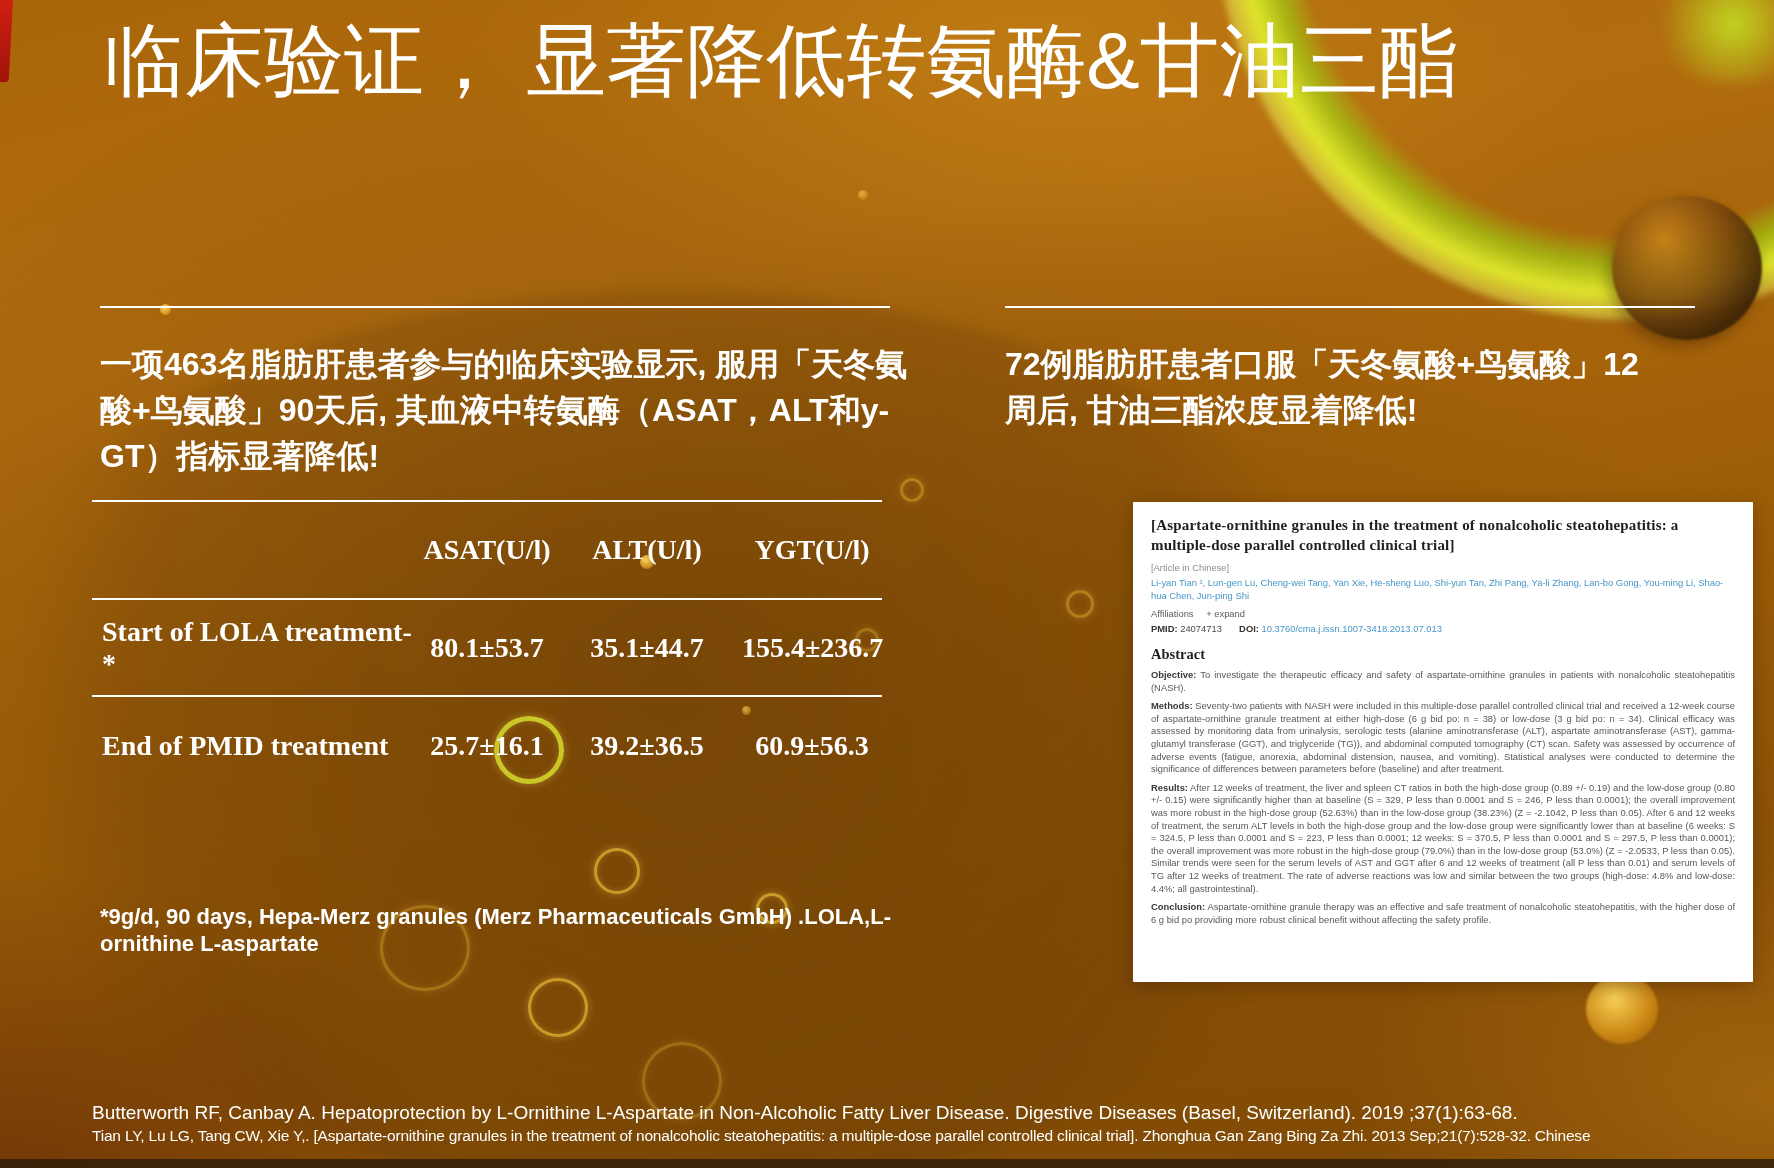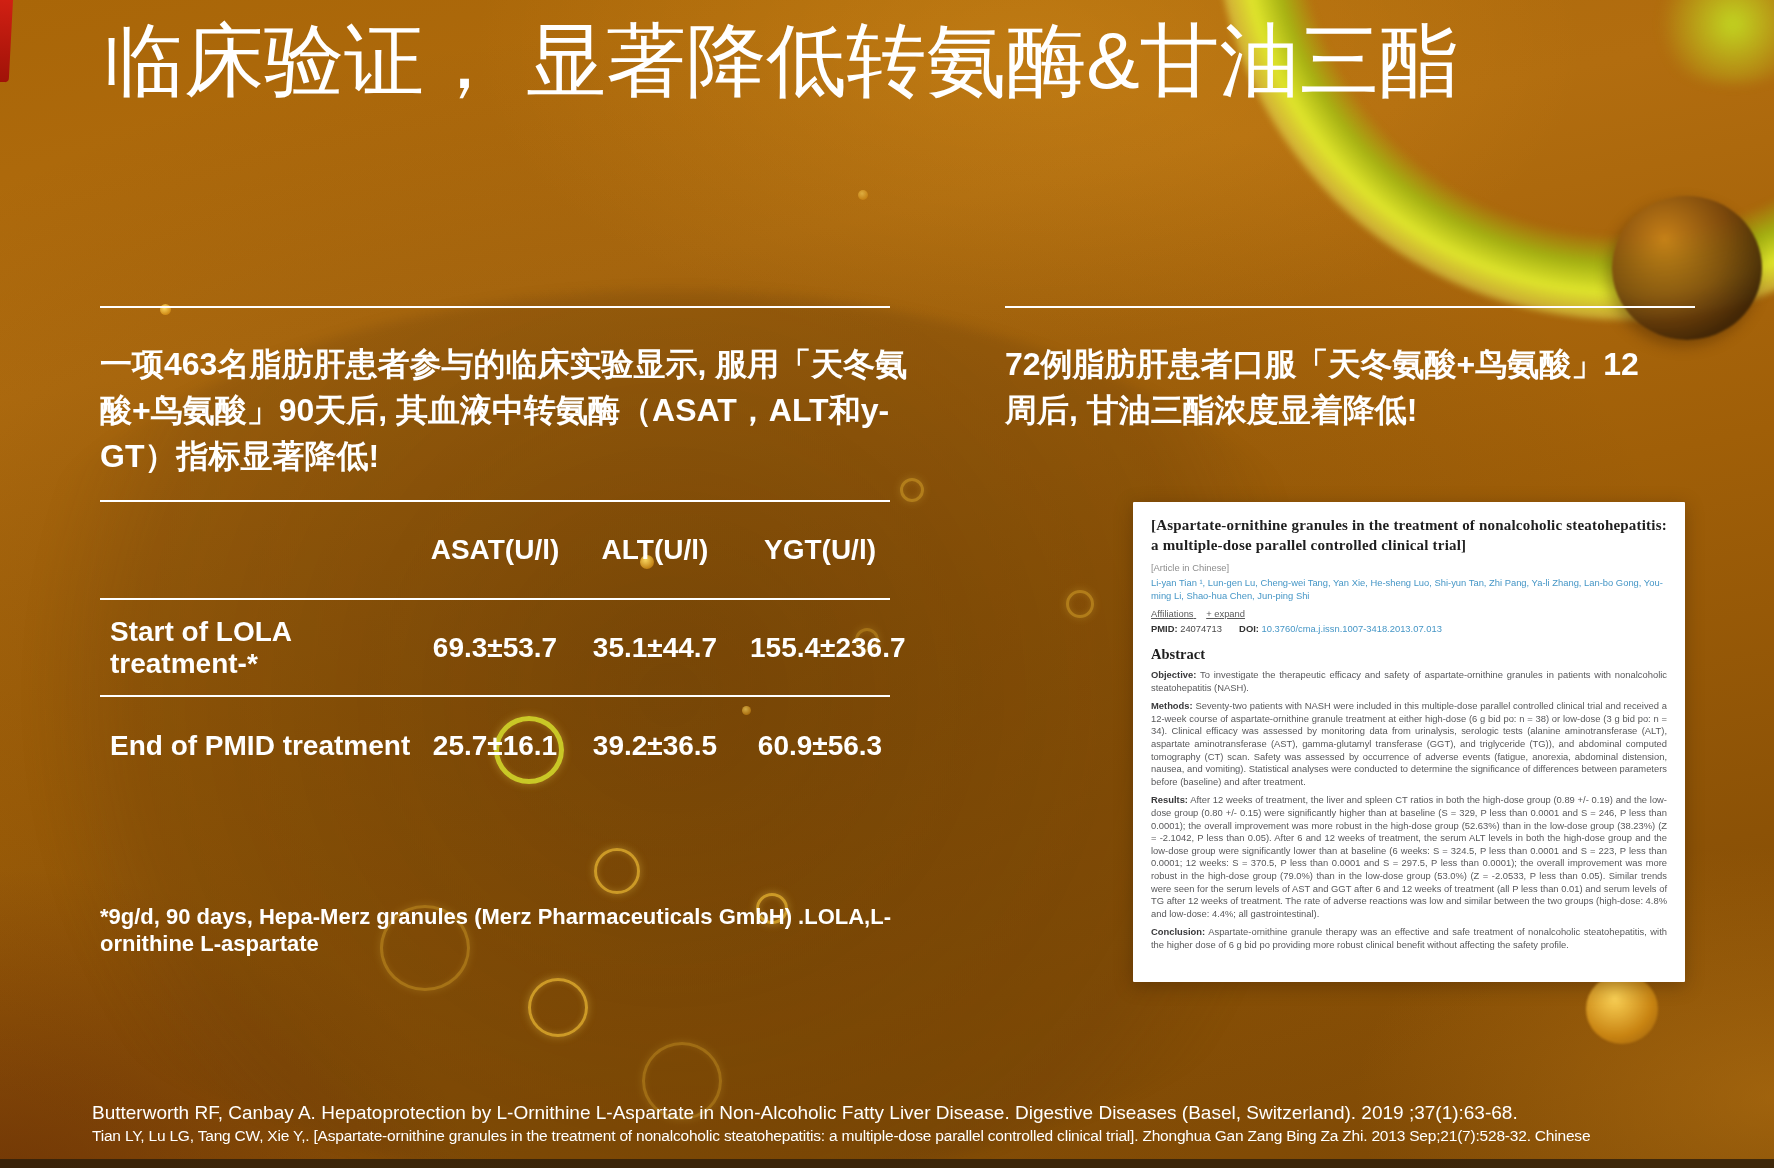--- a/index.html
+++ b/index.html
@@ -21,40 +21,40 @@
   .content{position:absolute;z-index:2;margin:0;}
 
   .title{left:98px;top:8px;font-size:80px;font-weight:400;letter-spacing:0px;white-space:nowrap;margin-left:6px;}
   .rule{height:2px;background:#fff;}
   .rule-left{left:100px;top:306px;width:790px;}
   .rule-right{left:1005px;top:306px;width:690px;}
   .intro{font-size:32px;font-weight:700;line-height:46px;}
   .intro-left{left:100px;top:341px;width:815px;}
   .intro-right{left:1005px;top:341px;width:655px;}
 
-  .lola-table{left:100px;top:500px;width:790px;}
+  .lola-table{left:92px;top:500px;width:790px;font-family:Liberation Serif, serif;}
   .t-row{display:grid;grid-template-columns:330px 130px 190px 140px;align-items:center;border-top:2px solid #fff;}
   .t-head{height:96px;}
   .t-r1{height:95px;}
   .t-r2{height:97px;}
   .t-r3{height:95px;background:rgba(243,209,145,0.40);}
   .t-cell{text-align:center;font-weight:700;font-size:28px;}
   .t-label{text-align:left;padding-left:10px;}
 
   .footnote{left:100px;top:903px;width:800px;font-size:22px;font-weight:700;line-height:27px;}
 
-  .pubmed-card{left:1133px;top:502px;width:552px;height:480px;background:#fff;color:#58585a;
+  .pubmed-card{left:1133px;top:502px;width:620px;height:480px;background:#fff;color:#58585a;
                padding:14px 18px;box-sizing:border-box;overflow:hidden;border-radius:1px;
                box-shadow:0 4px 18px rgba(50,25,0,0.35);}
   .pubmed-card p,.pubmed-card h2,.pubmed-card h3{margin:0;}
   .pm-title{font-family:"Liberation Serif",serif;font-weight:700;font-size:15px;line-height:19.5px;
             color:#1f1f1f;letter-spacing:0.2px;}
   .pm-lang{margin-top:7px !important;font-size:9.4px;color:#8d8d8d;}
   .pm-authors{margin-top:3px !important;font-size:9.4px;line-height:13px;color:#4596c6;}
-  .pm-affil{margin-top:6px !important;font-size:9.4px;color:#5a5a5a;text-decoration:underline;}
+  .pm-affil{margin-top:6px !important;font-size:9.4px;color:#5a5a5a;}
   .pm-expand{margin-left:10px;}
   .pm-ids{margin-top:4px !important;font-size:9.4px;color:#4a4a4a;}
   .pm-ids b{color:#333;}
   .pm-gap{display:inline-block;width:12px;}
   .pm-link{color:#4596c6;}
   .pm-abs{margin-top:12px !important;font-family:"Liberation Serif",serif;font-weight:700;
           font-size:14.5px;color:#1f1f1f;}
   .pm-sec{margin-top:6px !important;font-size:9.4px;line-height:12.6px;color:#58585a;text-align:justify;}
   .pm-sec b{color:#39393b;}
 
@@ -107,21 +107,21 @@
 
   <div class="content lola-table">
     <div class="t-row t-head">
       <div class="t-cell t-label"></div>
       <div class="t-cell">ASAT(U/l)</div>
       <div class="t-cell">ALT(U/l)</div>
       <div class="t-cell">YGT(U/l)</div>
     </div>
     <div class="t-row t-r1">
       <div class="t-cell t-label">Start of LOLA treatment-*</div>
-      <div class="t-cell">69.3±53.7</div>
+      <div class="t-cell">80.1±53.7</div>
       <div class="t-cell">35.1±44.7</div>
       <div class="t-cell">155.4±236.7</div>
     </div>
     <div class="t-row t-r2">
       <div class="t-cell t-label">End of PMID treatment</div>
       <div class="t-cell">25.7±16.1</div>
       <div class="t-cell">39.2±36.5</div>
       <div class="t-cell">60.9±56.3</div>
     </div>
   </div>

